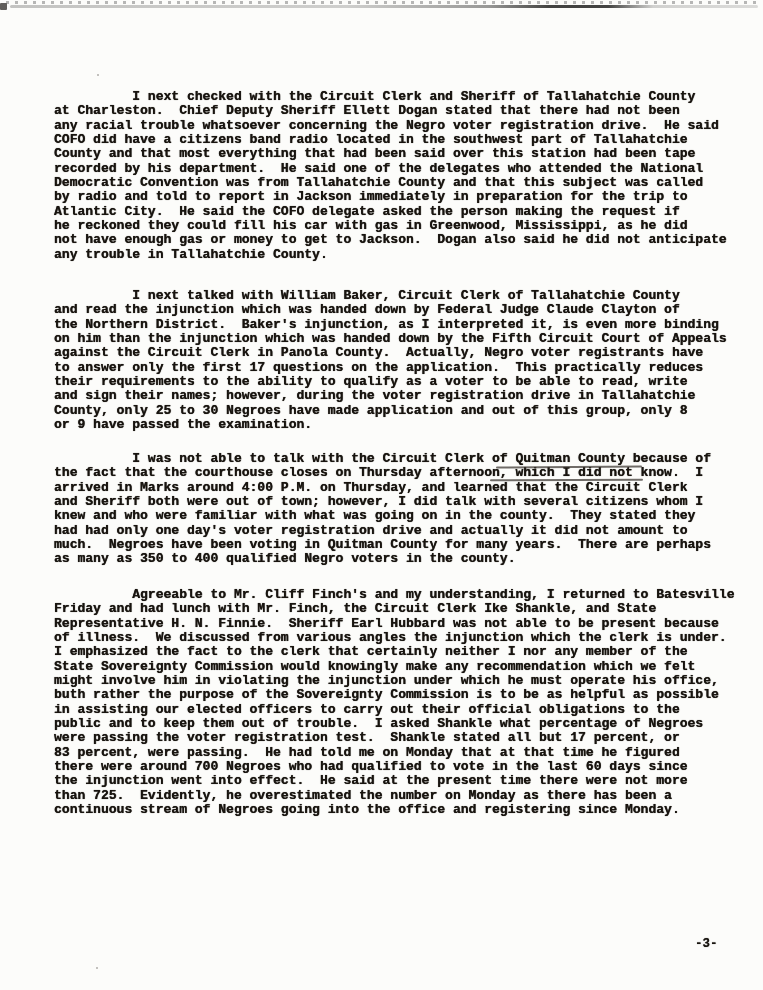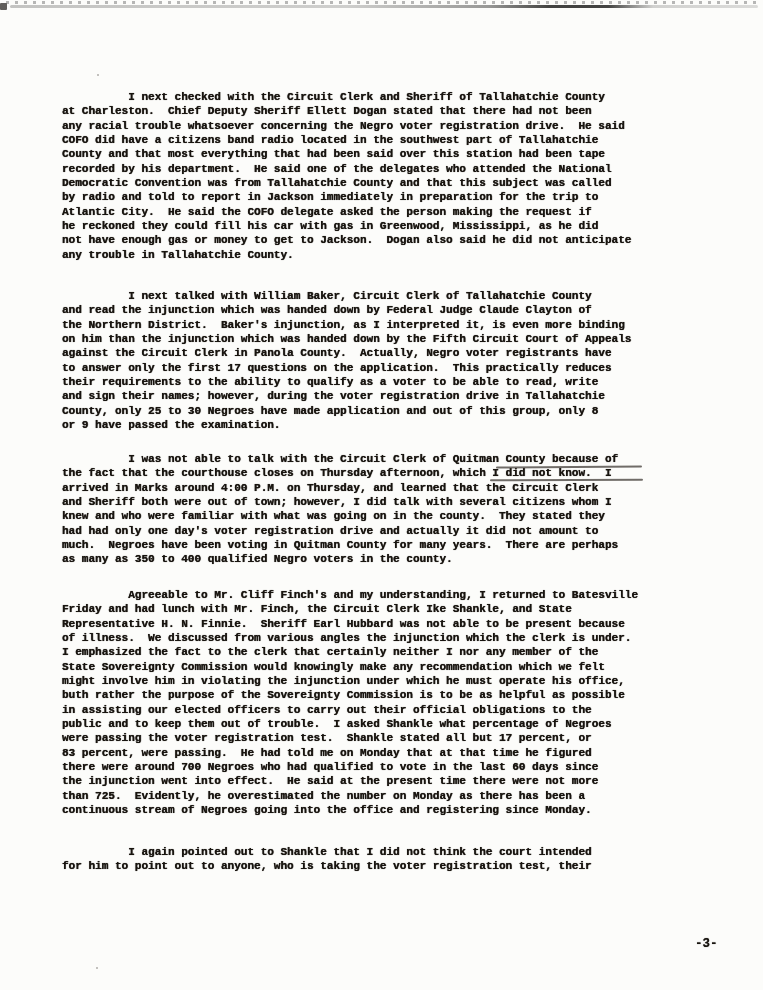--- a/index.html
+++ b/index.html
@@ -5,23 +5,23 @@
   html,body { margin:0; padding:0; background:#e8e8e6; }
   .page {
     position:relative;
     width:763px; height:990px;
     background:#fcfcfa;
     overflow:hidden;
     font-family:"Liberation Mono","DejaVu Sans Mono",monospace;
   }
   .para {
     position:absolute;
-    left:62px;
+    left:54px;
     white-space:pre;
-    font-size:11px;
+    font-size:13px;
     line-height:14.35px;
     font-weight:700;
     color:#18140f;
     text-shadow:0 0 0.8px rgba(24,20,15,0.85), 0.4px 0.2px 0.6px rgba(24,20,15,0.45);
     letter-spacing:0.02px;
   }
   .p1{top:90px} .p2{top:289px} .p3{top:452px} .p4{top:588px} .p5{top:845px}
   .page-number{
     position:absolute; top:937px; left:695px;
     font-size:12.5px; font-weight:700; color:#18140f;
@@ -109,21 +109,19 @@
 buth rather the purpose of the Sovereignty Commission is to be as helpful as possible
 in assisting our elected officers to carry out their official obligations to the
 public and to keep them out of trouble.  I asked Shankle what percentage of Negroes
 were passing the voter registration test.  Shankle stated all but 17 percent, or
 83 percent, were passing.  He had told me on Monday that at that time he figured
 there were around 700 Negroes who had qualified to vote in the last 60 days since
 the injunction went into effect.  He said at the present time there were not more
 than 725.  Evidently, he overestimated the number on Monday as there has been a
 continuous stream of Negroes going into the office and registering since Monday.</div>
 
-  <div class="para p5">          I again pointed out to Shankle that I did not think the court intended
-for him to point out to anyone, who is taking the voter registration test, their</div>
 
   <div class="pen-underline u1"></div>
   <div class="pen-underline u2"></div>
 
   <div class="page-number">-3-</div>
 
 </div>
 
 </body></html>

